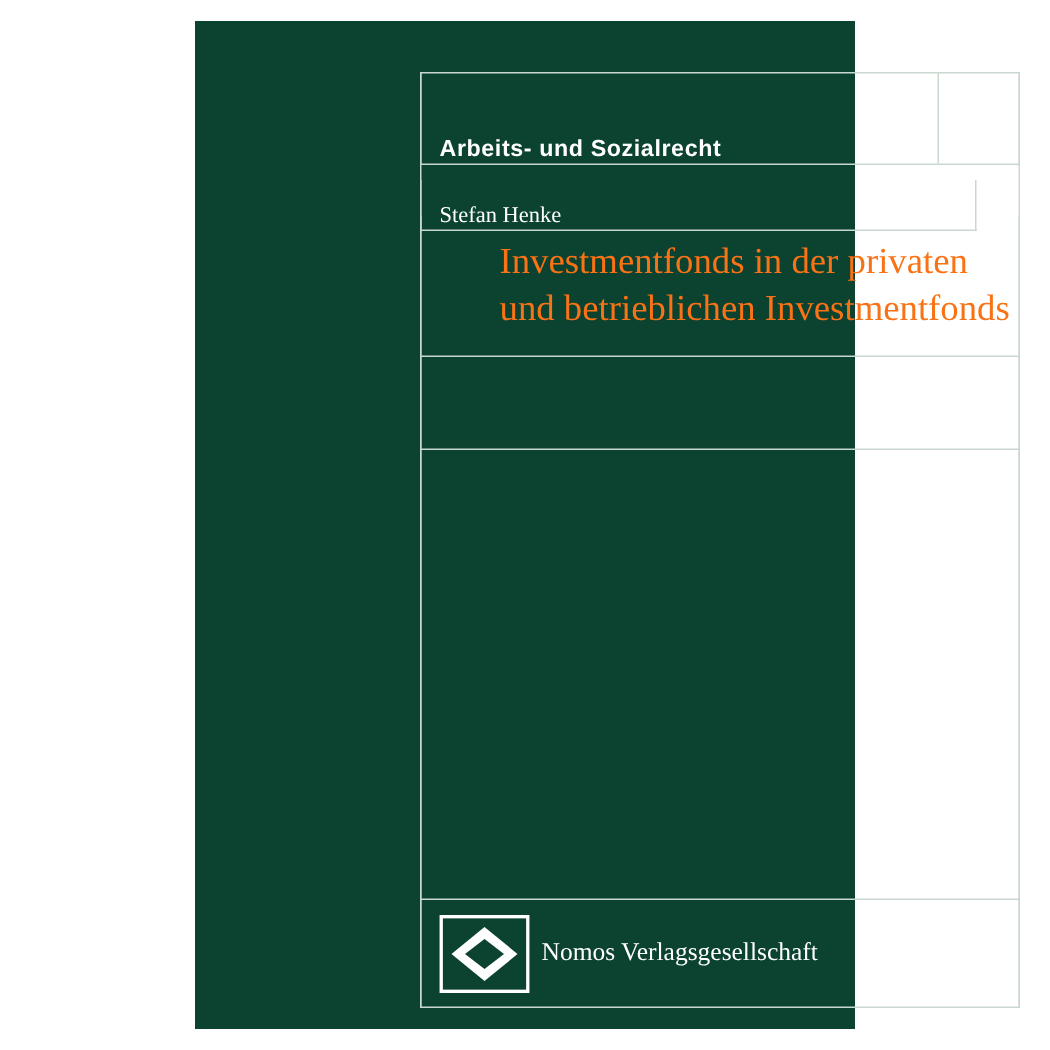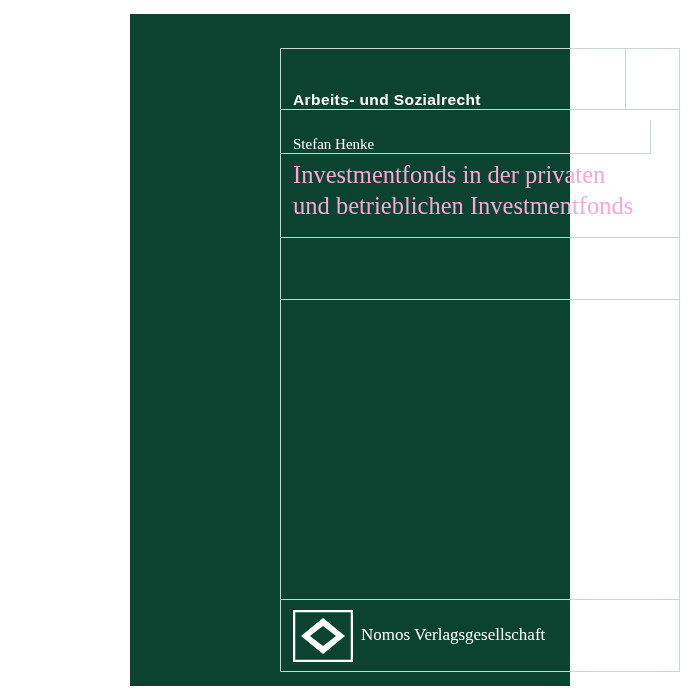--- a/index.html
+++ b/index.html
@@ -105,25 +105,26 @@
     height: 94px;
     box-sizing: border-box;
     border: 1px solid #c9d8cf;
     border-top: none;
     display: flex;
     flex-direction: column;
     justify-content: center;
     padding: 0 12px;
   }
   .title-line {
-    color: #f9a8d4;
+    color: #f97316;
     font-family: "Liberation Serif", serif;
     font-size: 24.5px;
     line-height: 1.25;
     white-space: nowrap;
+    margin-left: 40px;
   }
   
   .blank-band {
     position: absolute;
     left: 150px;
     top: 224px;
     width: 400px;
     height: 62px;
     box-sizing: border-box;
     border: 1px solid #c9d8cf;

